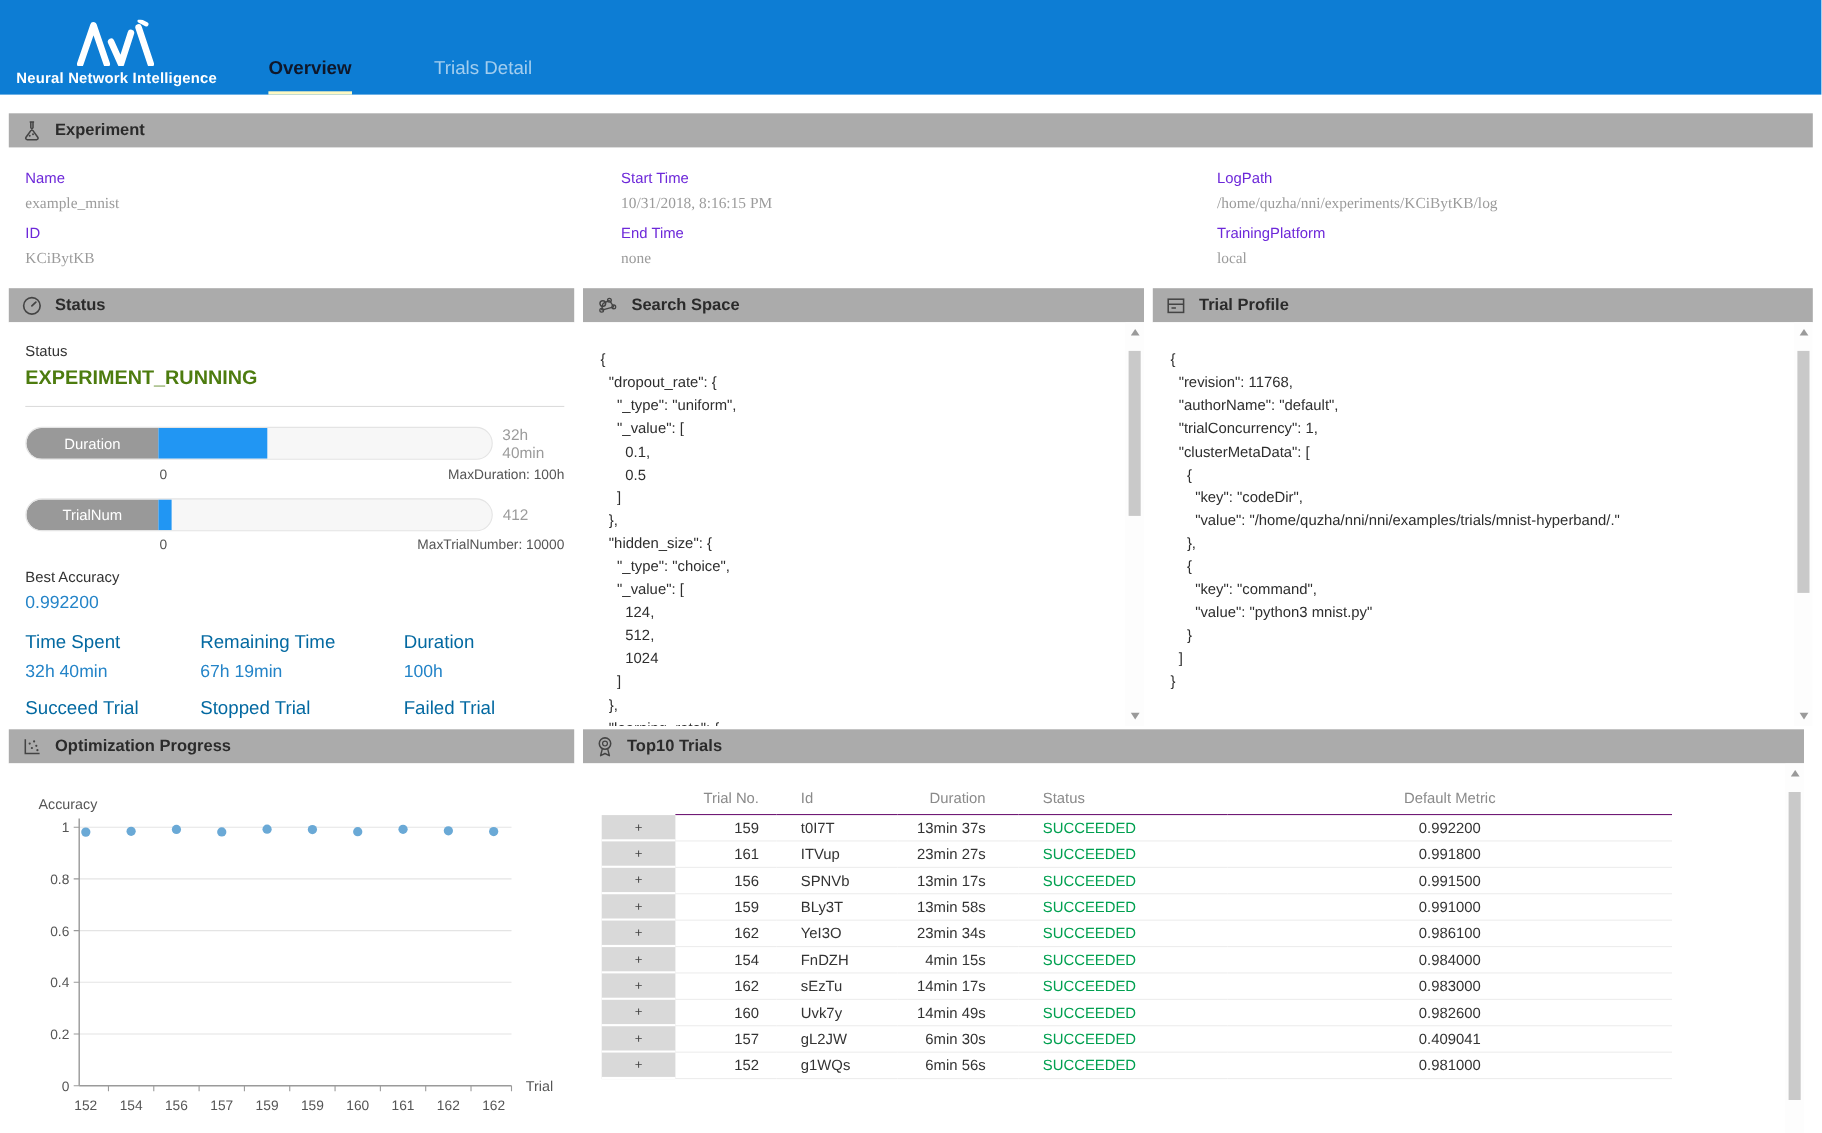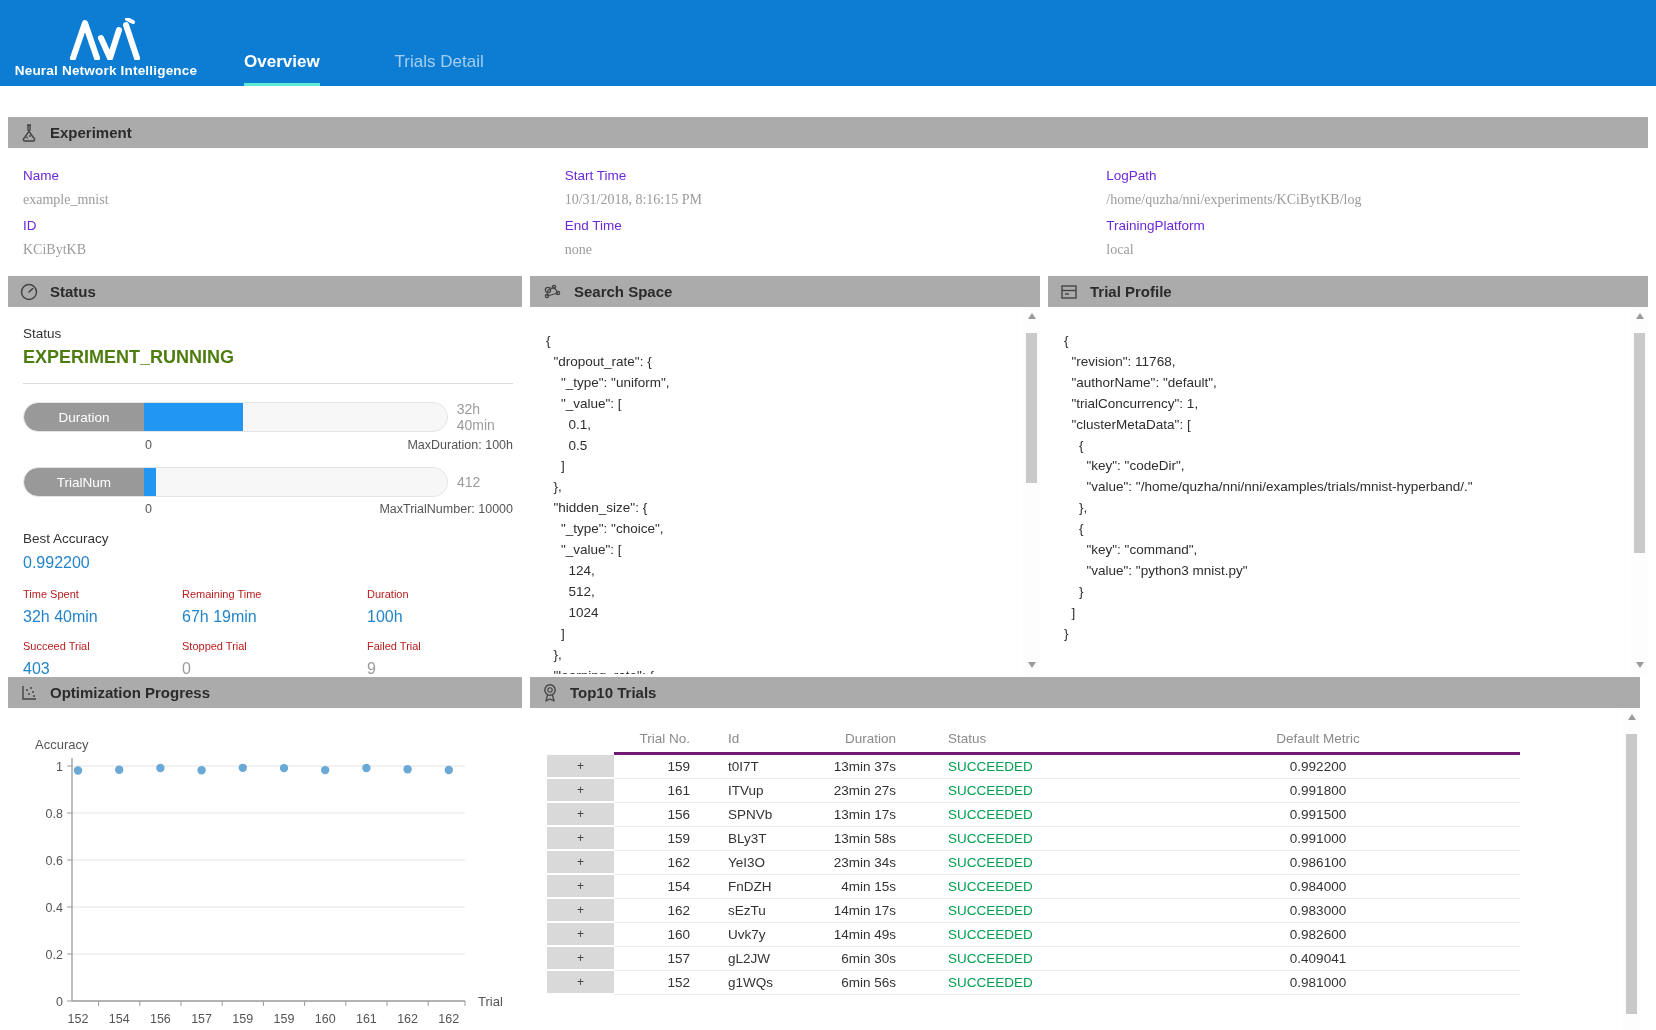--- a/index.html
+++ b/index.html
@@ -5,30 +5,30 @@
   * { box-sizing: border-box; margin: 0; padding: 0; }
   html,body { width:1656px; height:1030px; background:#fff; overflow:hidden;
     font-family:"Liberation Sans", sans-serif; color:#333; }
 
   
   .topbar { height:86px; background:#0d7dd4; display:flex; align-items:flex-end; }
   .brand { width:212px; display:flex; flex-direction:column; align-items:center; padding-bottom:8px; }
   .brand-text { color:#fff; font-size:13.5px; font-weight:bold; margin-top:3px; letter-spacing:.2px; }
   .tabs { display:flex; gap:75px; margin-left:32px; }
   .tab { font-size:17px; color:rgba(255,255,255,.62); padding-bottom:11px; cursor:pointer; }
-  .tab.active { color:#ffffff; border-bottom:3px solid #5eead4; font-weight:600; }
+  .tab.active { color:#0f172a; border-bottom:3px solid #fef9c3; font-weight:600; }
 
   
   .sec-head { height:31px; background:#ababab; display:flex; align-items:center;
     padding-left:11px; gap:11px; }
   .sec-title { font-size:15px; font-weight:600; color:#2b2b2b; }
   .sec-head svg { display:block; }
 
   
-  .exp-wrap { margin:31px 8px 0; }
+  .exp-wrap { margin:17px 8px 0; }
   .exp-grid { display:grid; grid-template-columns:1fr 1fr 1fr; padding:10px 0 16px 15px; }
   .field-lbl { font-size:13.5px; color:#6d28d9; margin-top:10px; }
   .field-val { font-size:14px; color:#9b9b9b; margin-top:9px;font-family:Liberation Serif, serif; }
 
   
   .mid-row { display:grid; grid-template-columns:514px 510px 600px; gap:8px; margin:2px 8px 0; }
   .panel-body { height:367px; position:relative; overflow:hidden; background:#fff; }
 
   
   .status-body { padding-left:15px; }
@@ -41,21 +41,21 @@
   .bar-label { width:120px; background:#999; color:#fff; font-size:13.5px;
     display:flex; align-items:center; justify-content:center; border-radius:15px 0 0 15px; }
   .bar-track { flex:1; position:relative; }
   .bar-fill { height:100%; background:#2196f3; }
   .bar-value { font-size:14px; color:#9b9b9b; margin-left:9px; }
   .bar-sub { margin-left:122px; width:368px; display:flex; justify-content:space-between;
     font-size:12.5px; color:#555; margin-top:5px; margin-bottom:15px; }
   .acc-lbl { font-size:13.5px; color:#333; margin-top:10px; }
   .acc-val { font-size:16px; color:#2484c8; margin-top:8px; }
   .metric-grid { display:grid; grid-template-columns:159px 185px auto; margin-top:16px; }
-  .m-lbl { font-size:11px; color:#b91c1c; }
+  .m-lbl { font-size:17px; color:#0369a1; }
   .m-val { font-size:16px; margin-top:8px; margin-bottom:14px; }
   .m-val.accent { color:#2484c8; }
   .m-val.muted { color:#9b9b9b; }
 
   
   .code { padding:24px 34px 0 16px; font-size:13.5px; line-height:20.9px;
     color:#2e2e2e; white-space:pre; }
 
   
   .sb { position:absolute; top:0; right:0; bottom:0; width:17px; background:#fdfdfd; }
@@ -66,21 +66,21 @@
   .sb-thumb { position:absolute; left:3px; width:11px; background:#c9c9c9; }
 
   
   .bot-row { display:grid; grid-template-columns:514px 1110px; gap:8px; margin:3px 8px 0; }
   .bot-body { height:366px; position:relative; overflow:hidden; background:#fff; }
 
   
   .trials-table { border-collapse:separate; border-spacing:0; margin:17px 0 0 17px;
     width:973px; table-layout:fixed; font-size:13.5px; }
   .trials-table th { font-weight:normal; color:#8a8a8a; height:30px;
-    border-bottom:3px solid #701a75; }
+    border-bottom:1px solid #701a75; }
   .trials-table td { height:24px; border-bottom:1px solid #ededed; color:#333; }
   td.expand { background:#d9d9d9; border-bottom:2px solid #fff; text-align:center;
     color:#444; font-size:12px; cursor:pointer; }
   th.expand-h { border-bottom:none; }
   .col-no    { text-align:right; padding-right:16px; }
   .col-id    { text-align:left;  padding-left:22px; }
   .col-dur   { text-align:right; padding-right:30px; }
   .col-st    { text-align:left;  padding-left:22px; }
   .col-met   { text-align:center; }
   td.col-st  { color:#00a050; }

